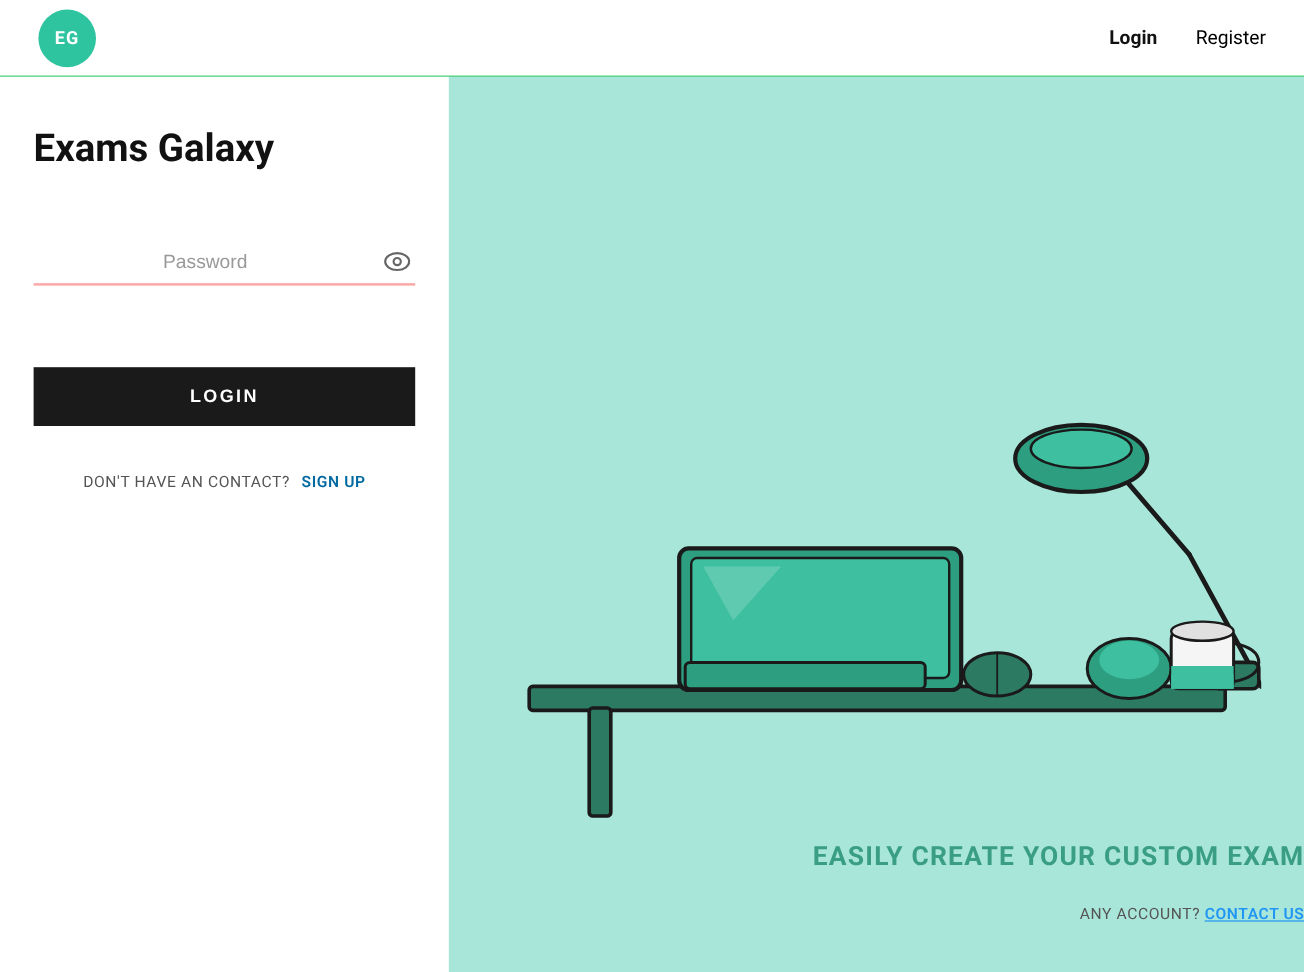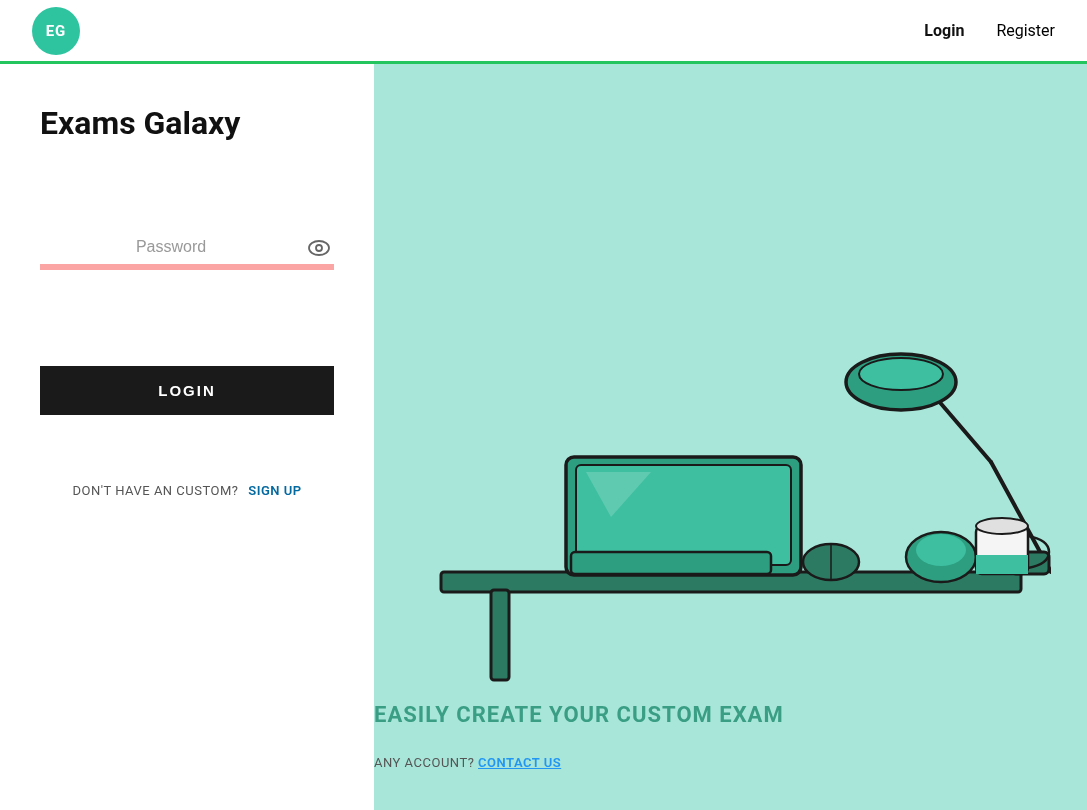--- a/index.html
+++ b/index.html
@@ -17,21 +17,21 @@
       flex-direction: column;
     }
 
     
     .header {
       display: flex;
       align-items: center;
       justify-content: space-between;
       padding: 8px 32px;
       background: #fff;
-      border-bottom: 3px solid #22c55e;
+      border-bottom: 1px solid #22c55e;
       height: 64px;
       flex-shrink: 0;
     }
 
     .logo-container {
       display: flex;
       align-items: center;
       gap: 10px;
     }
 
@@ -78,22 +78,21 @@
       flex: 1;
     }
 
     
     .left-panel {
       width: 374px;
       flex-shrink: 0;
       background: #fff;
       display: flex;
       flex-direction: column;
-      padding: 40px 40px;
-      gap: 28px;
+      padding: 40px 28px;
     }
 
     .app-title {
       font-size: 32px;
       font-weight: 700;
       color: #111;
       margin-bottom: 60px;
     }
 
     .form-group {
@@ -118,21 +117,21 @@
     }
 
     .password-wrapper {
       position: relative;
       width: 100%;
     }
 
     .password-wrapper input {
       width: 100%;
       border: none;
-      border-bottom: 6px solid #fca5a5;
+      border-bottom: 2px solid #fca5a5;
       padding: 8px 36px 8px 4px;
       font-size: 16px;
       color: #333;
       outline: none;
       text-align: center;
       background: transparent;
     }
 
     .password-wrapper input::placeholder {
       color: #999;
@@ -176,21 +175,21 @@
       margin-left: 6px;
       letter-spacing: 0.5px;
     }
 
     
     .right-panel {
       flex: 1;
       background: #a8e6d9;
       display: flex;
       flex-direction: column;
-      align-items: flex-start;
+      align-items: flex-end;
       justify-content: flex-end;
       padding-bottom: 40px;
       position: relative;
       overflow: hidden;
     }
 
     .illustration {
       width: 100%;
       display: flex;
       justify-content: center;
@@ -256,21 +255,21 @@
             <ellipse cx="11" cy="8" rx="10" ry="7" stroke="#666" stroke-width="1.8" fill="none"></ellipse>
             <circle cx="11" cy="8" r="3" stroke="#666" stroke-width="1.8" fill="none"></circle>
           </svg>
         </span>
       </div>
     </div>
 
     <button class="login-button">LOGIN</button>
 
     <div class="signup-row">
-      <span>DON'T HAVE AN CUSTOM?</span>
+      <span>DON'T HAVE AN CONTACT?</span>
       <a href="#" class="signup-link">SIGN UP</a>
     </div>
   </div>
 
   <div class="right-panel">
 
     <div class="illustration">
       <svg class="desk-svg" viewBox="0 0 640 420" xmlns="http://www.w3.org/2000/svg">
 
         <rect x="30" y="310" width="580" height="20" rx="3" fill="#2d7a62" stroke="#1a1a1a" stroke-width="3"></rect>

